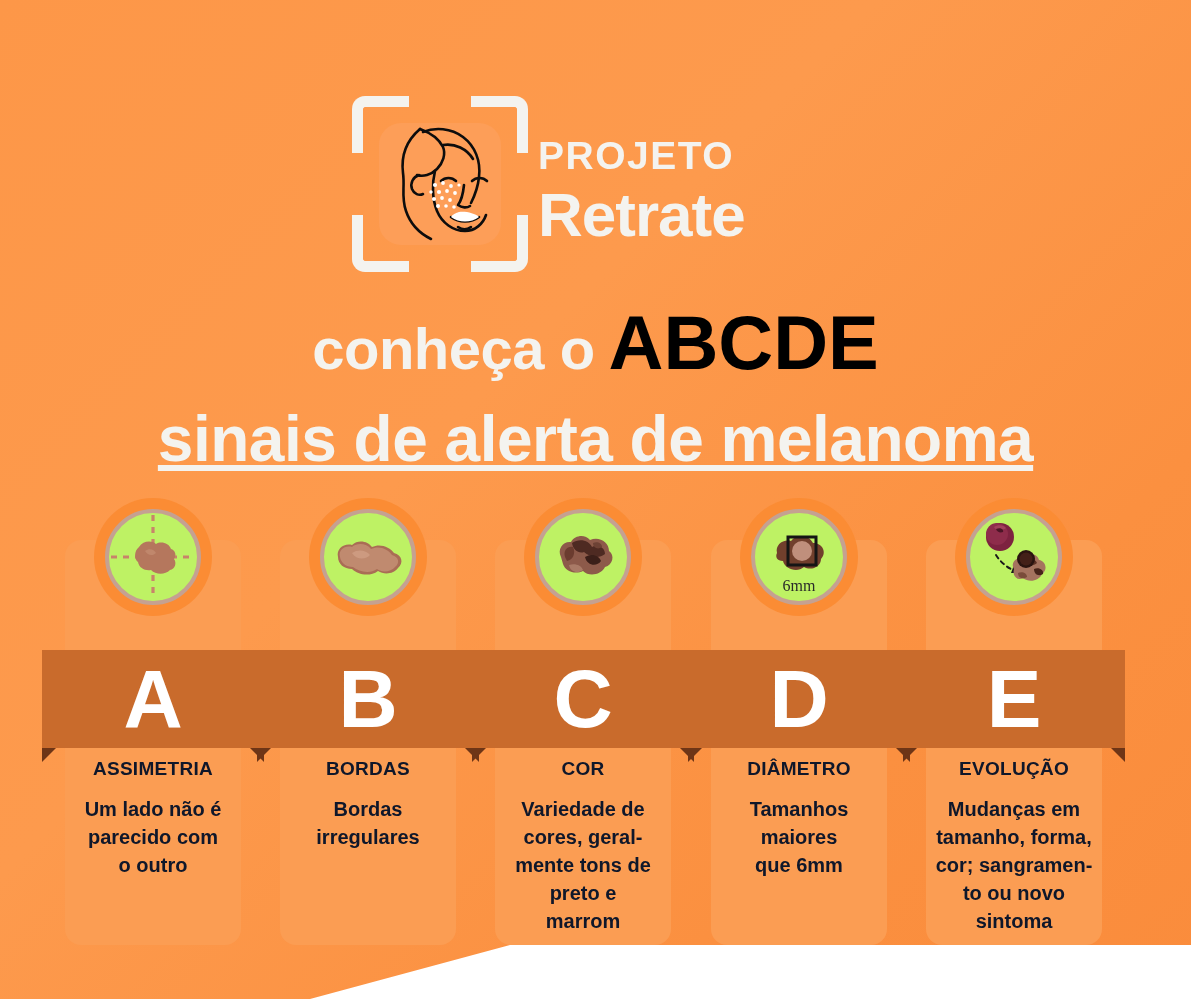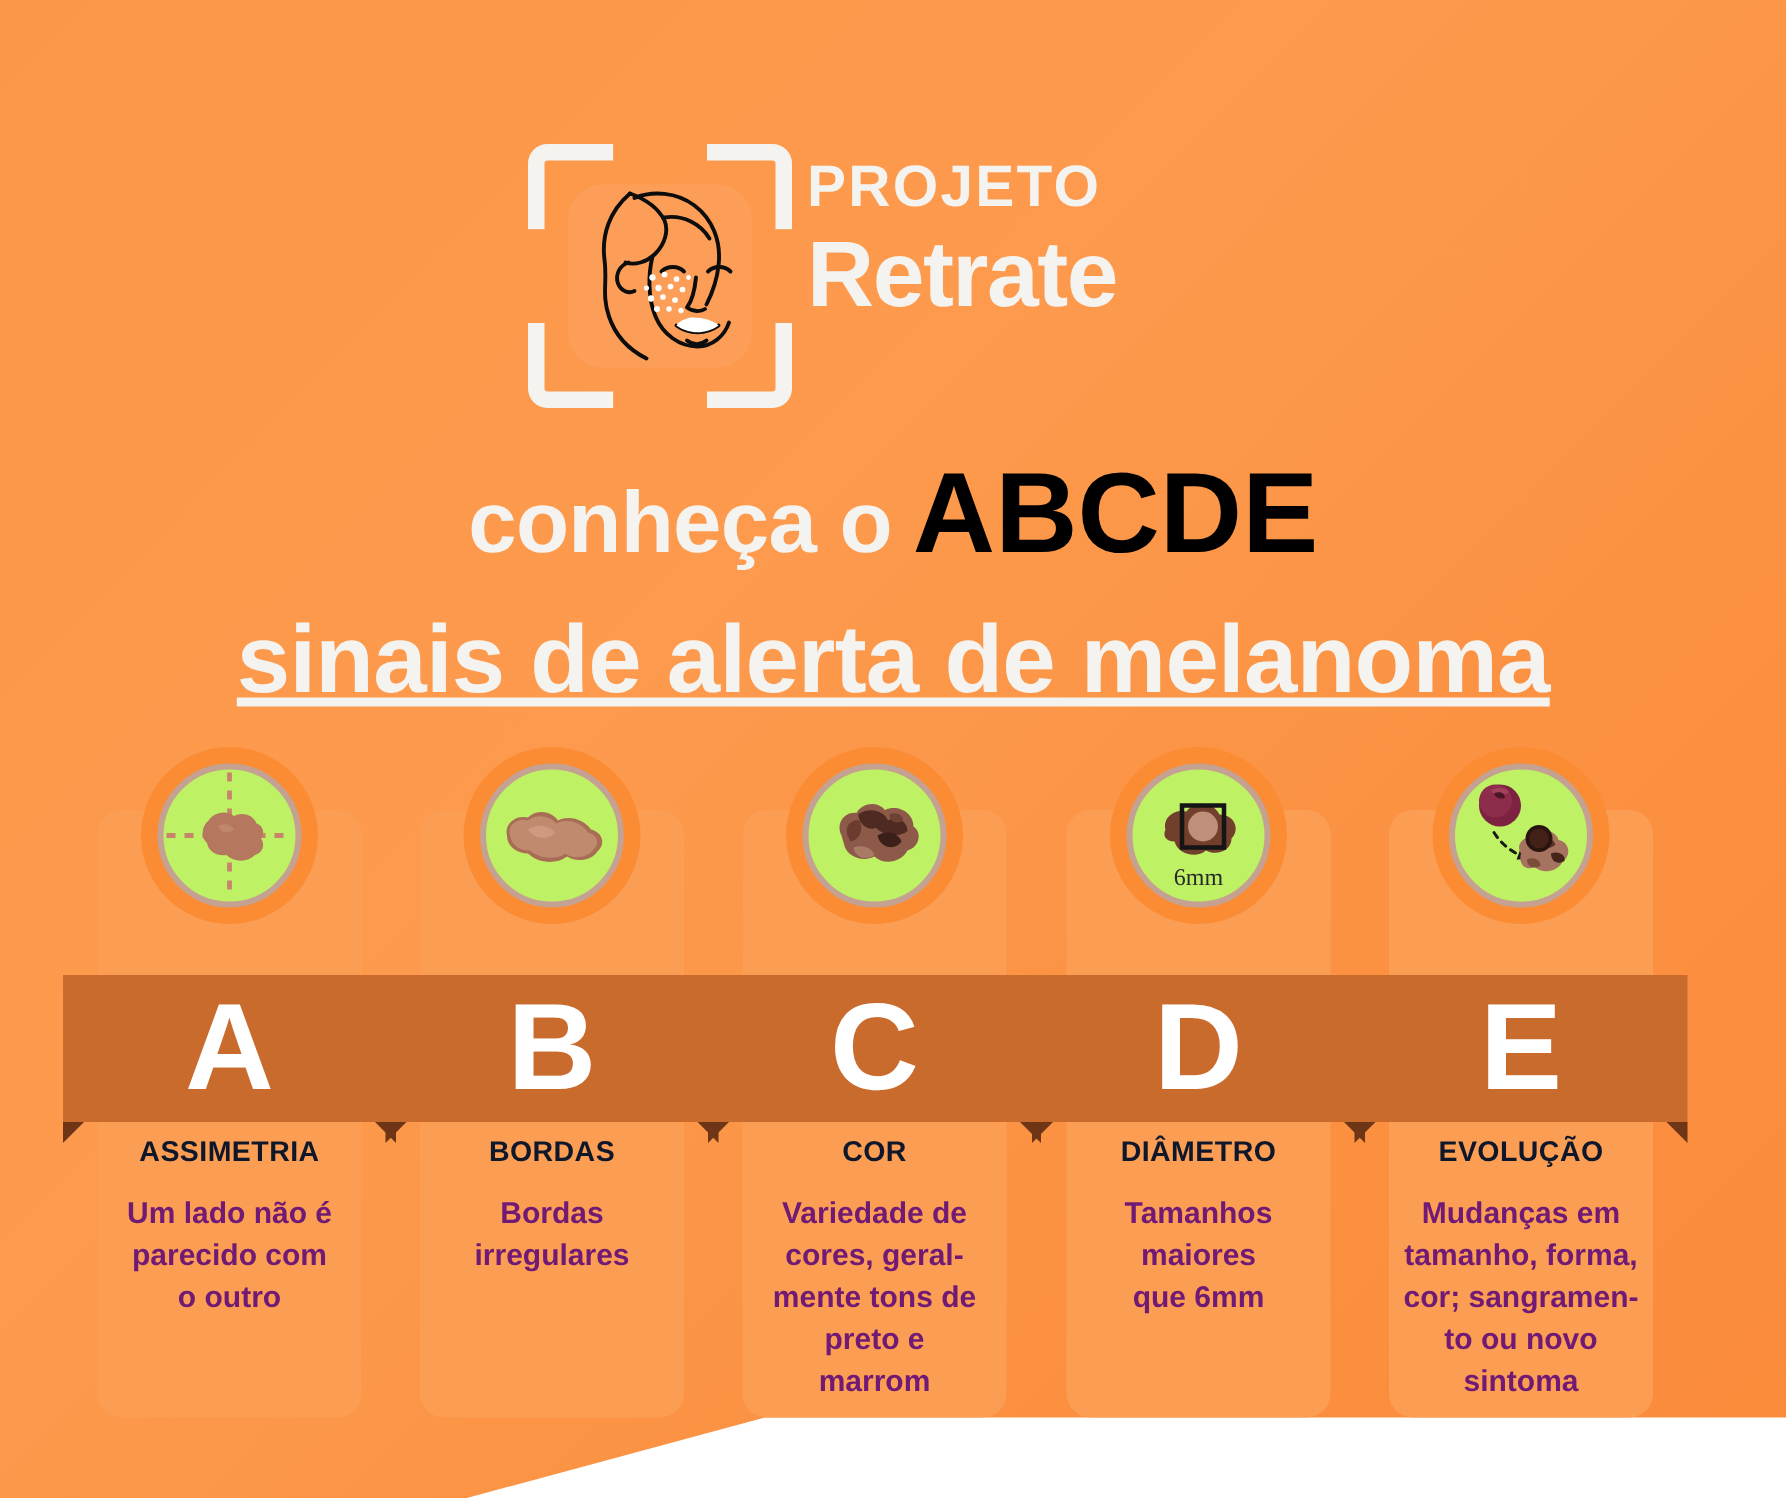--- a/index.html
+++ b/index.html
@@ -63,20 +63,21 @@
     left: 186px;
     top: 8px;
     width: 300px;
   }
   .logo-projeto {
     color: #f4f3ef;
     font-size: 39px;
     font-weight: bold;
     letter-spacing: 1.5px;
     line-height: 42px;
+    margin-top: 31px;
   }
   .logo-retrate {
     color: #f4f3ef;
     font-size: 62px;
     font-weight: bold;
     letter-spacing: -1px;
     line-height: 84px;
     margin-top: -4px;
   }
 
@@ -204,21 +205,21 @@
     font-size: 19px;
     font-weight: bold;
     letter-spacing: 0.3px;
   }
   .card-desc {
     position: absolute;
     top: 255px;
     left: 4px;
     width: 168px;
     text-align: center;
-    color: #701a75;
+    color: #0f172a;
     font-size: 20px;
     font-weight: bold;
     line-height: 28px;
     white-space: pre-line;
   }
 
   
   .mm-label {
     position: absolute;
     bottom: 6px;

